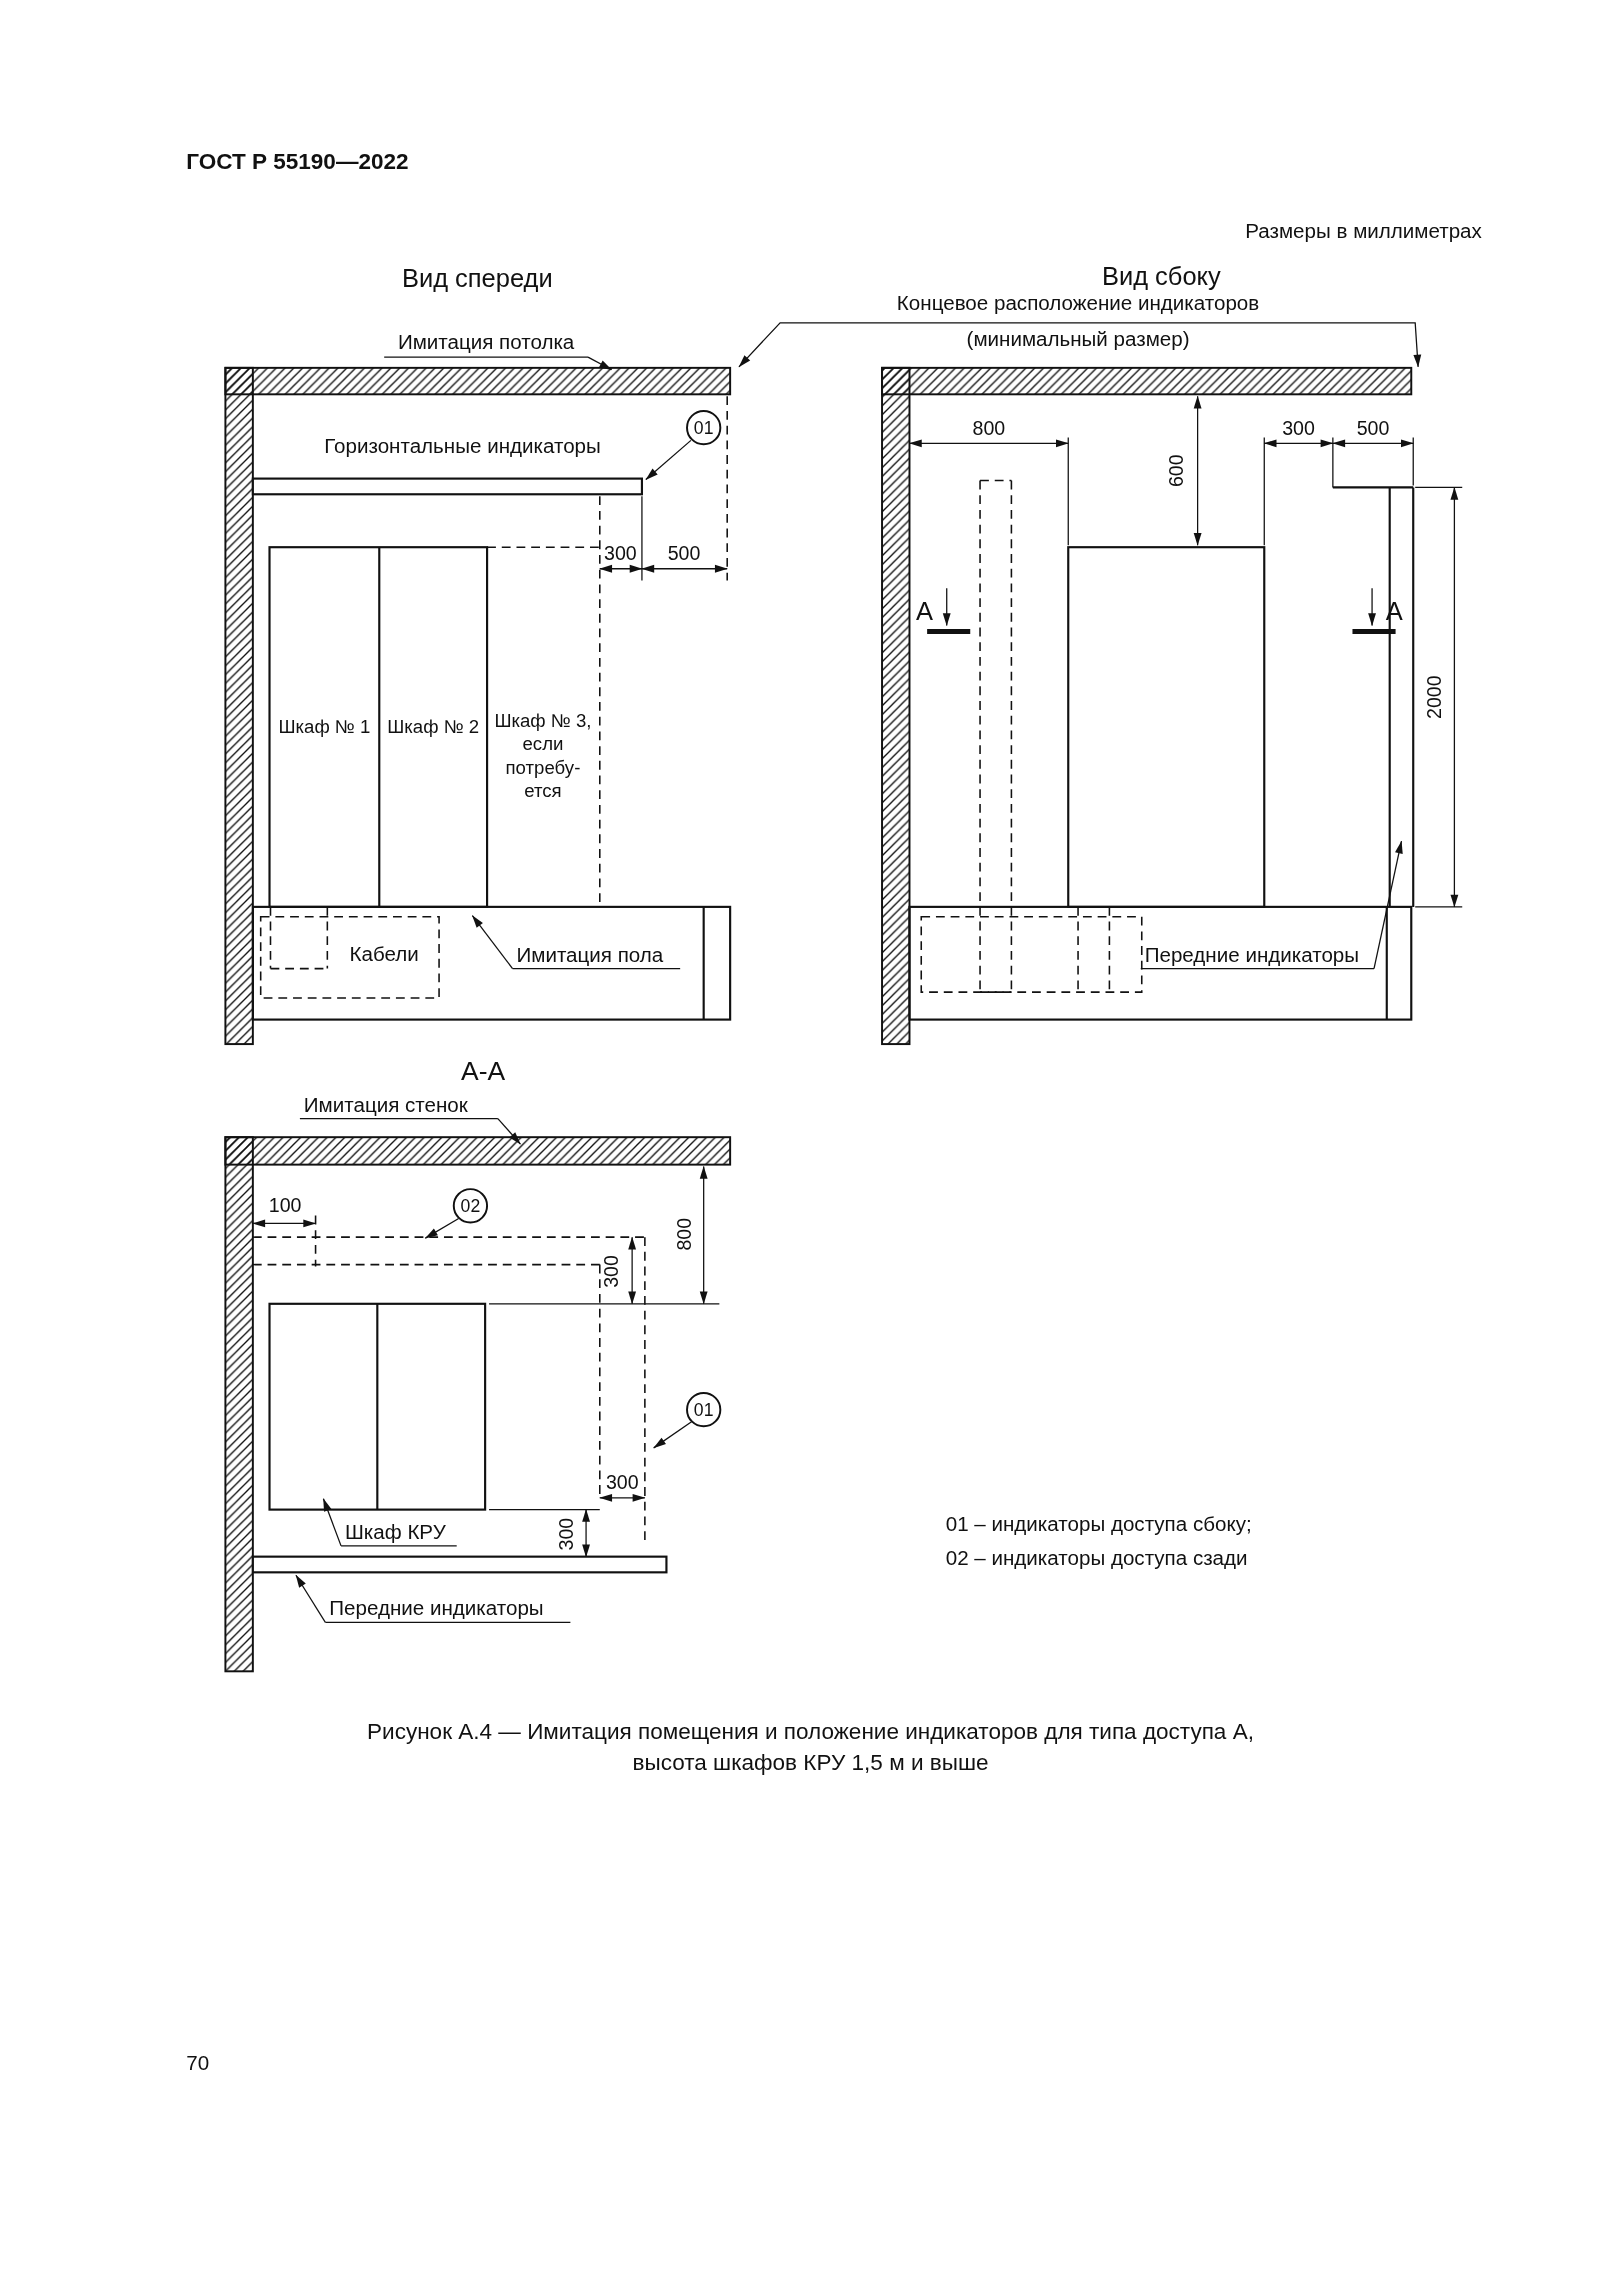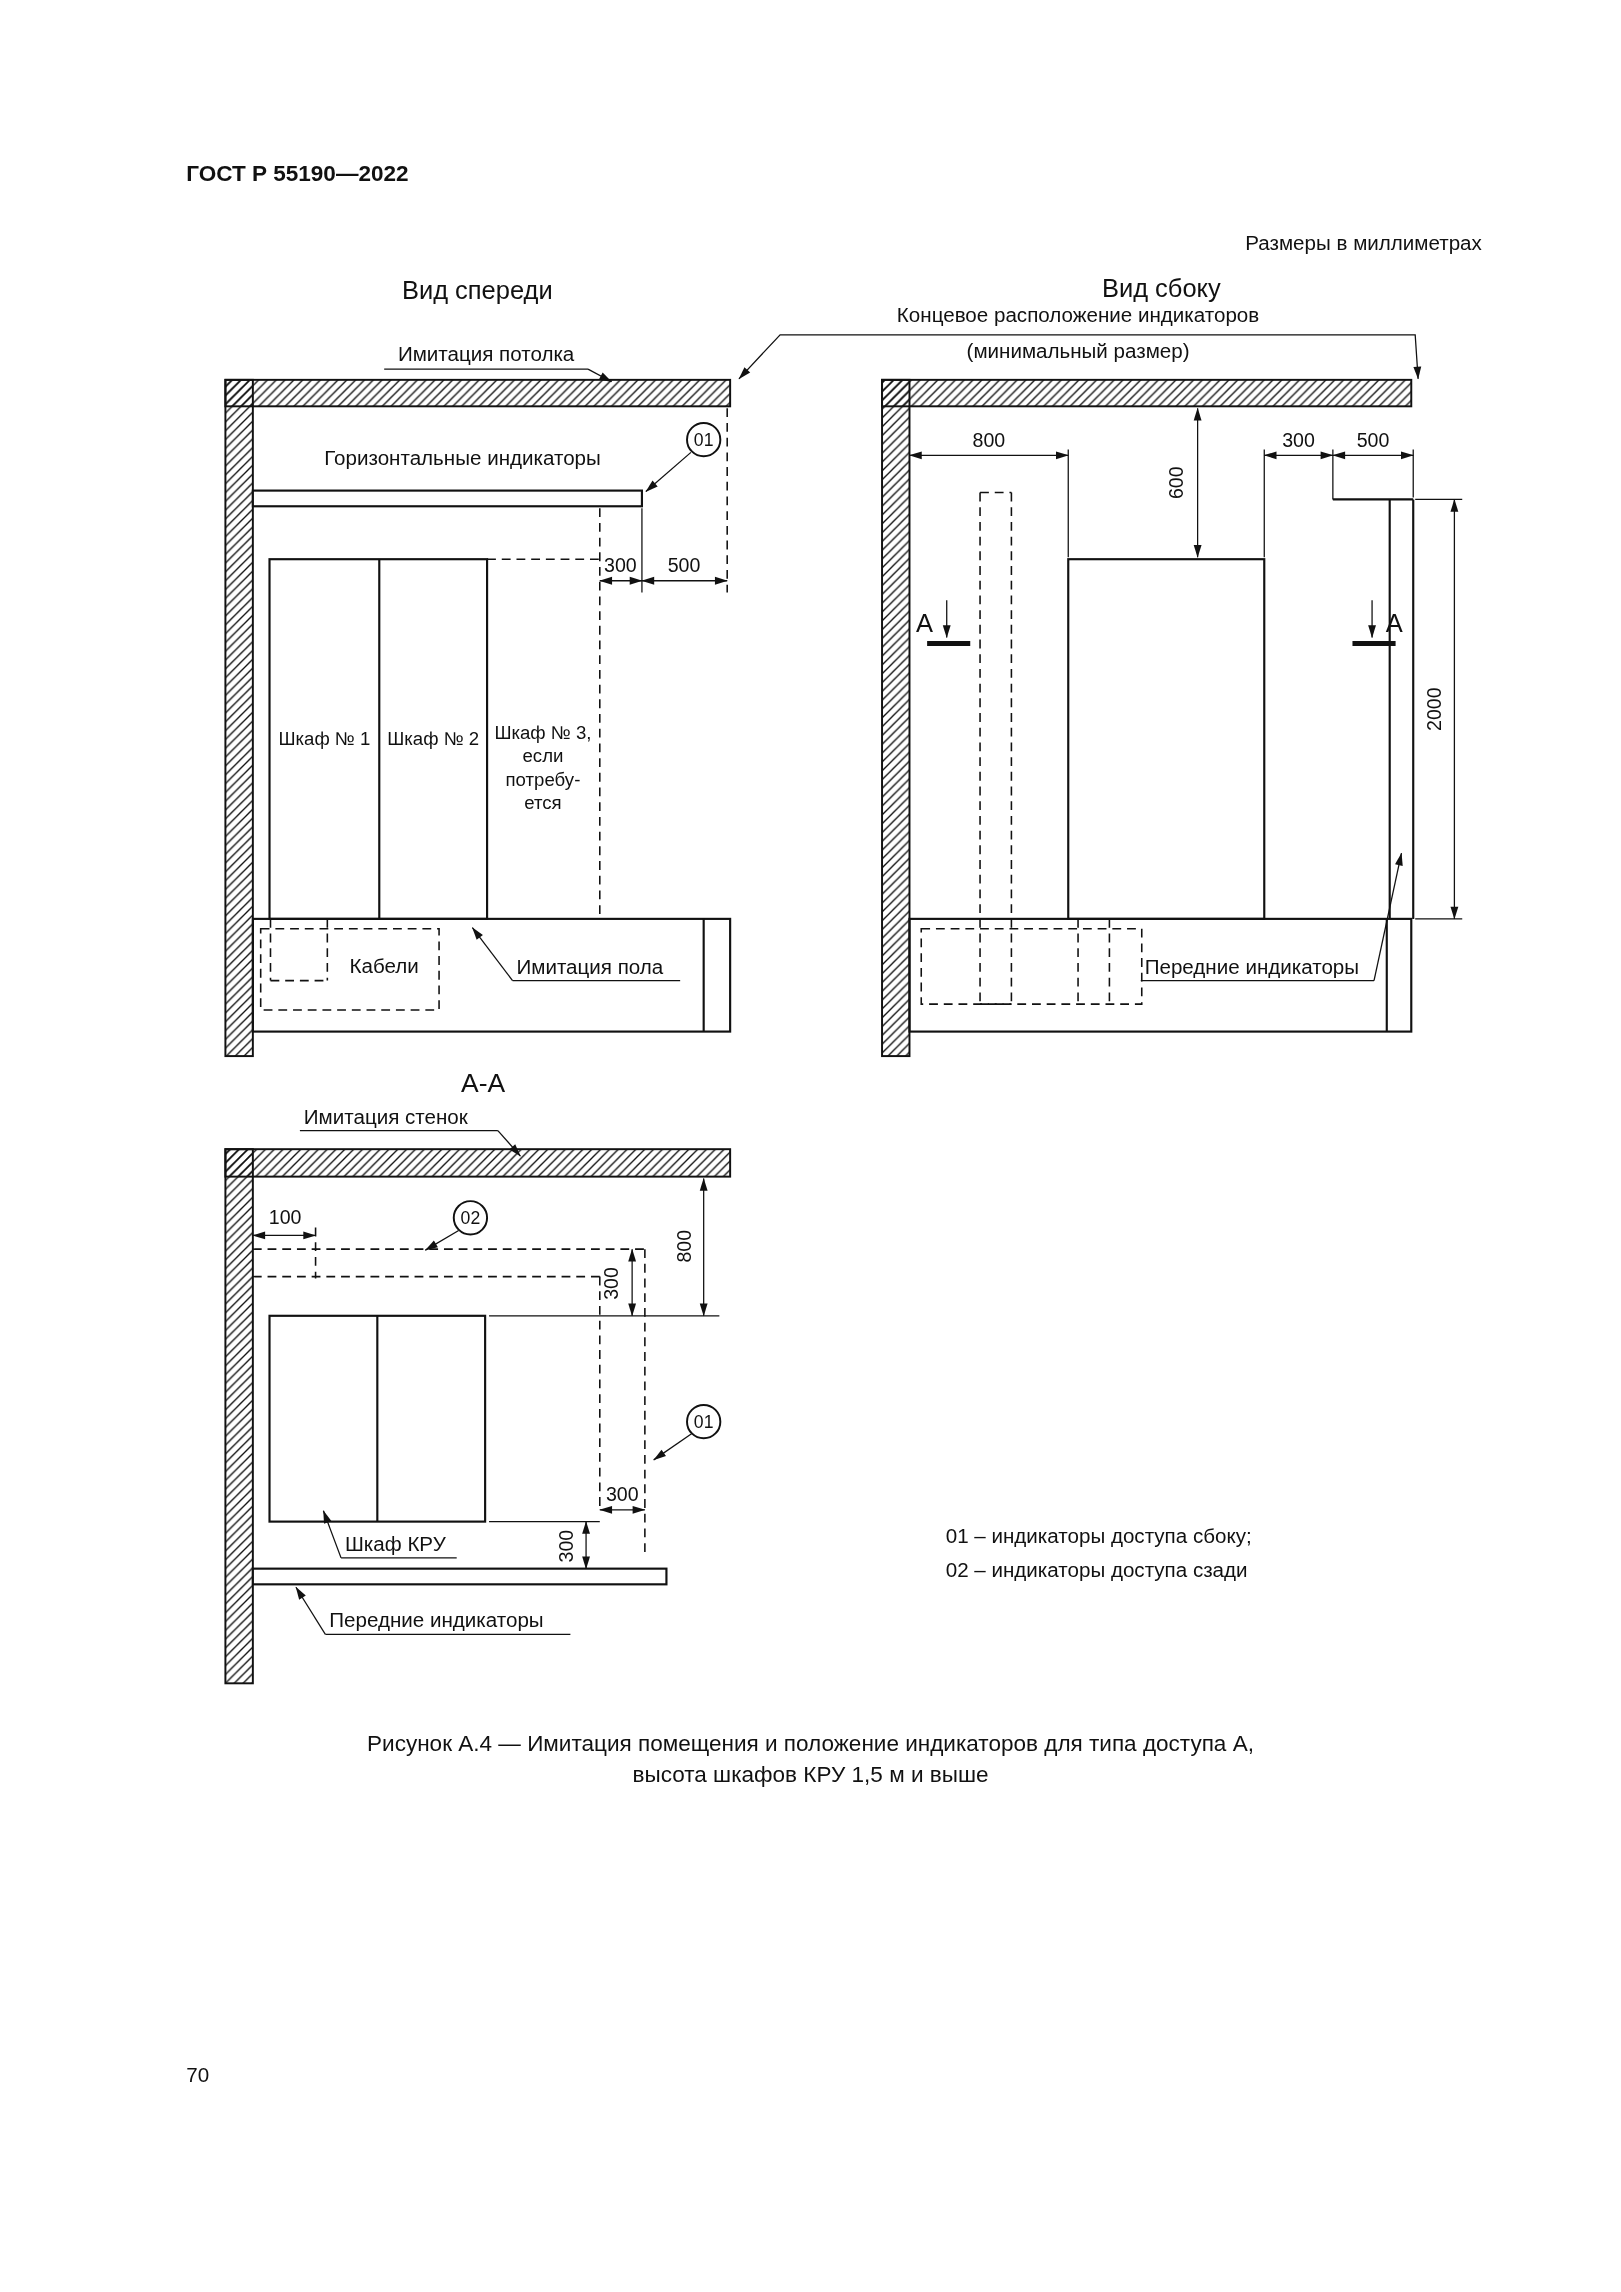--- a/index.html
+++ b/index.html
@@ -1,17 +1,17 @@
 <!DOCTYPE html>
 <html><head>
 <meta charset="utf-8">
 <style>
   * { margin:0; padding:0; box-sizing:border-box; }
   body { background:#ffffff; font-family:"Liberation Sans","DejaVu Sans",sans-serif; }
-  .page { position:relative; width:1621px; height:2122px; background:#ffffff; overflow:hidden;margin-top:12px; }
+  .page { position:relative; width:1621px; height:2122px; background:#ffffff; overflow:hidden; }
   svg { position:absolute; left:0; top:0; }
   text { font-family:"Liberation Sans","DejaVu Sans",sans-serif; fill:#111; font-size:21px; }
   .t-header { font-size:23px; font-weight:bold; }
   .t-title { font-size:26px; }
   .t-section { font-size:27px; }
   .t-dim { font-size:20px; }
   .t-small { font-size:19px; }
   .t-callout { font-size:18px; }
   .t-caption { font-size:23px; }
   .t-letter { font-size:26px; }

